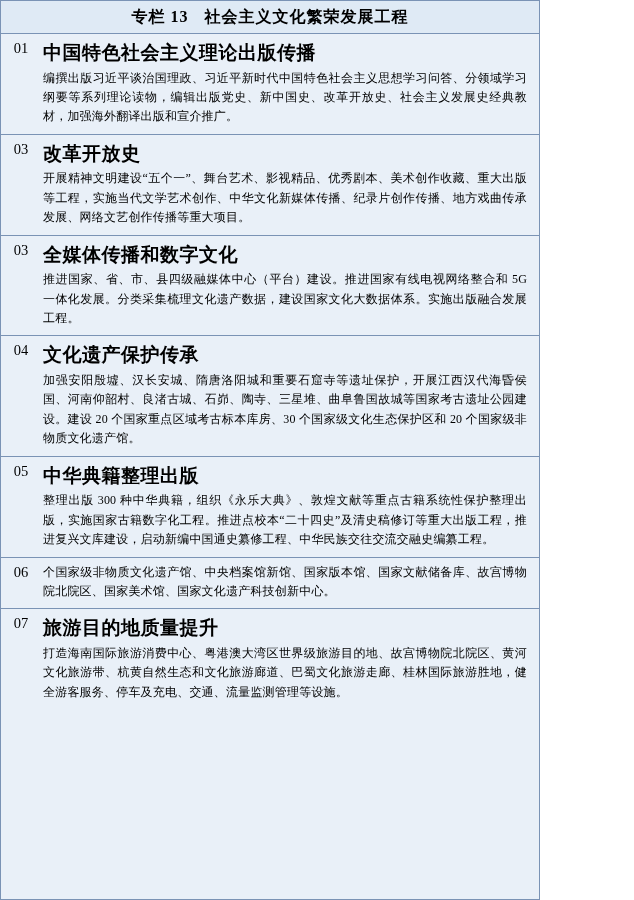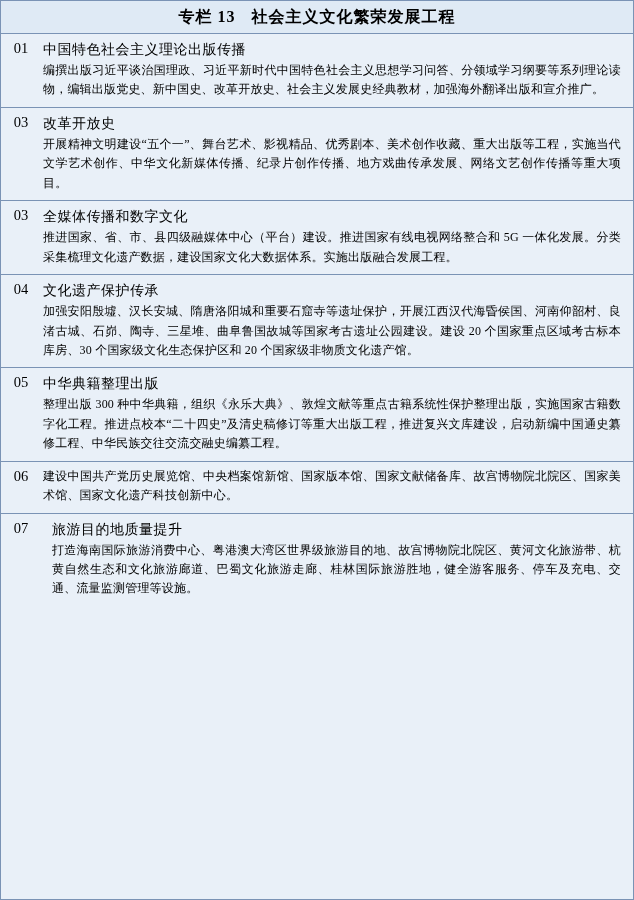--- a/index.html
+++ b/index.html
@@ -8,21 +8,21 @@
     background: #ffffff;
   }
   body {
     width: 634px;
     height: 900px;
     font-family: "Liberation Serif", "DejaVu Serif", serif;
     color: #000000;
   }
   .box {
     box-sizing: border-box;
-    width: 634px;
+    width: 540px;
     height: 900px;
     border: 1px solid #7a93b5;
     background: #e9f0f8;
     display: flex;
     flex-direction: column;
   }
   .title-bar {
     box-sizing: border-box;
     height: 33px;
     flex: 0 0 33px;
@@ -50,39 +50,38 @@
     align-items: flex-end;
   }
   .row {
     box-sizing: border-box;
     display: flex;
     border-bottom: 1px solid #7a93b5;
     background: #e9f0f8;
   }
   .row:last-child {
     border-bottom: none;
-    gap: 9px;
   }
   .num-cell {
     box-sizing: border-box;
     flex: 0 0 40px;
     padding: 6px 0 0 0;
     text-align: center;
     font-size: 14.5px;
     font-family: "Liberation Serif", serif;
     color: #000;
   }
   .content-cell {
     box-sizing: border-box;
     flex: 1 1 auto;
     padding: 5px 12px 7px 2px;
   }
   .item-heading {
-    font-size: 14px;
-    font-weight: normal;
+    font-size: 19px;
+    font-weight: bold;
     line-height: 1.5;
     margin: 0 0 1px 0;
     letter-spacing: 0.5px;
   }
   .item-body {
     font-size: 12px;
     line-height: 1.62;
     margin: 0;
     text-align: justify;
     text-justify: inter-ideograph;
@@ -138,21 +137,21 @@
       <div class="num-cell">05</div>
       <div class="content-cell">
         <p class="item-heading">中华典籍整理出版</p>
         <p class="item-body">整理出版 300 种中华典籍，组织《永乐大典》、敦煌文献等重点古籍系统性保护整理出版，实施国家古籍数字化工程。推进点校本“二十四史”及清史稿修订等重大出版工程，推进复兴文库建设，启动新编中国通史纂修工程、中华民族交往交流交融史编纂工程。</p>
       </div>
     </div>
 
     <div class="row">
       <div class="num-cell">06</div>
       <div class="content-cell">
-        <p class="item-body">建设中国共产党历史展览馆、中央档案馆新馆、国家版本馆、国家文献储备库、故宫博物院北院区、国家美术馆、国家文化遗产科技创新中心。</p>
+        <p class="item-body">个国家级非物质文化遗产馆、中央档案馆新馆、国家版本馆、国家文献储备库、故宫博物院北院区、国家美术馆、国家文化遗产科技创新中心。</p>
       </div>
     </div>
 
     <div class="row">
       <div class="num-cell">07</div>
       <div class="content-cell">
         <p class="item-heading">旅游目的地质量提升</p>
         <p class="item-body">打造海南国际旅游消费中心、粤港澳大湾区世界级旅游目的地、故宫博物院北院区、黄河文化旅游带、杭黄自然生态和文化旅游廊道、巴蜀文化旅游走廊、桂林国际旅游胜地，健全游客服务、停车及充电、交通、流量监测管理等设施。</p>
       </div>
     </div>

